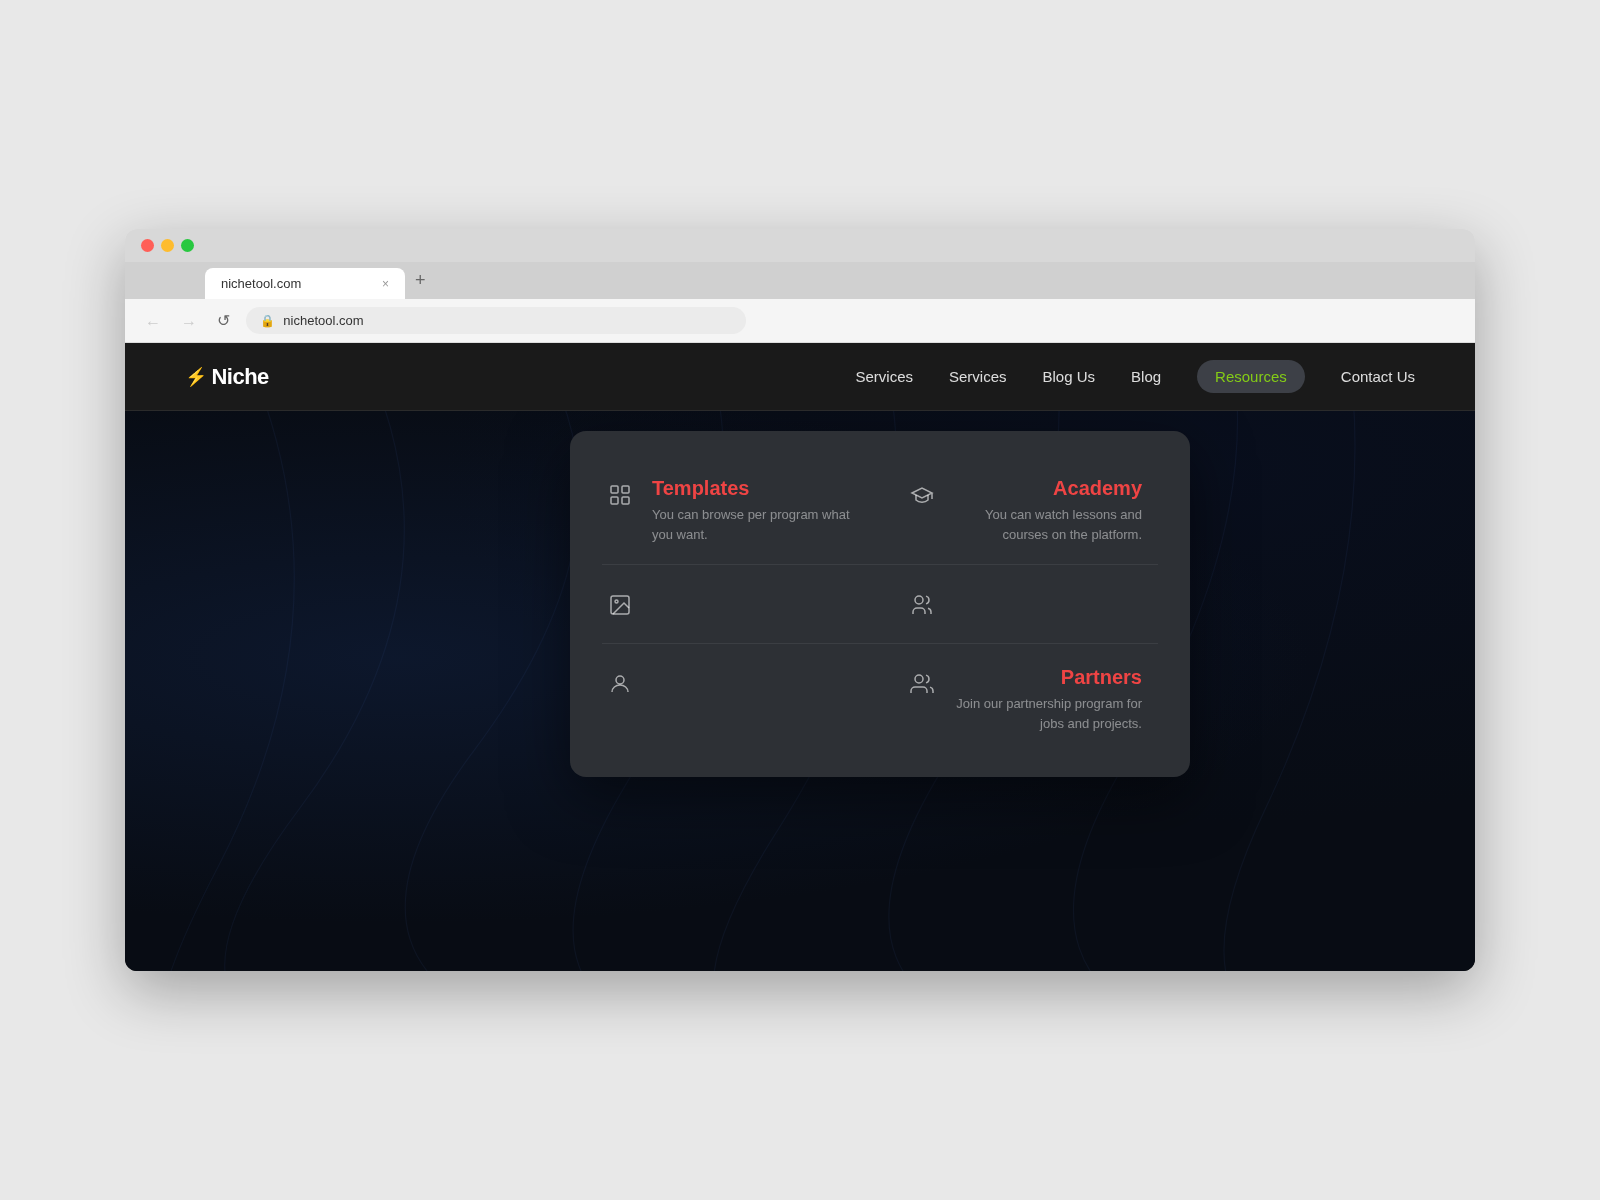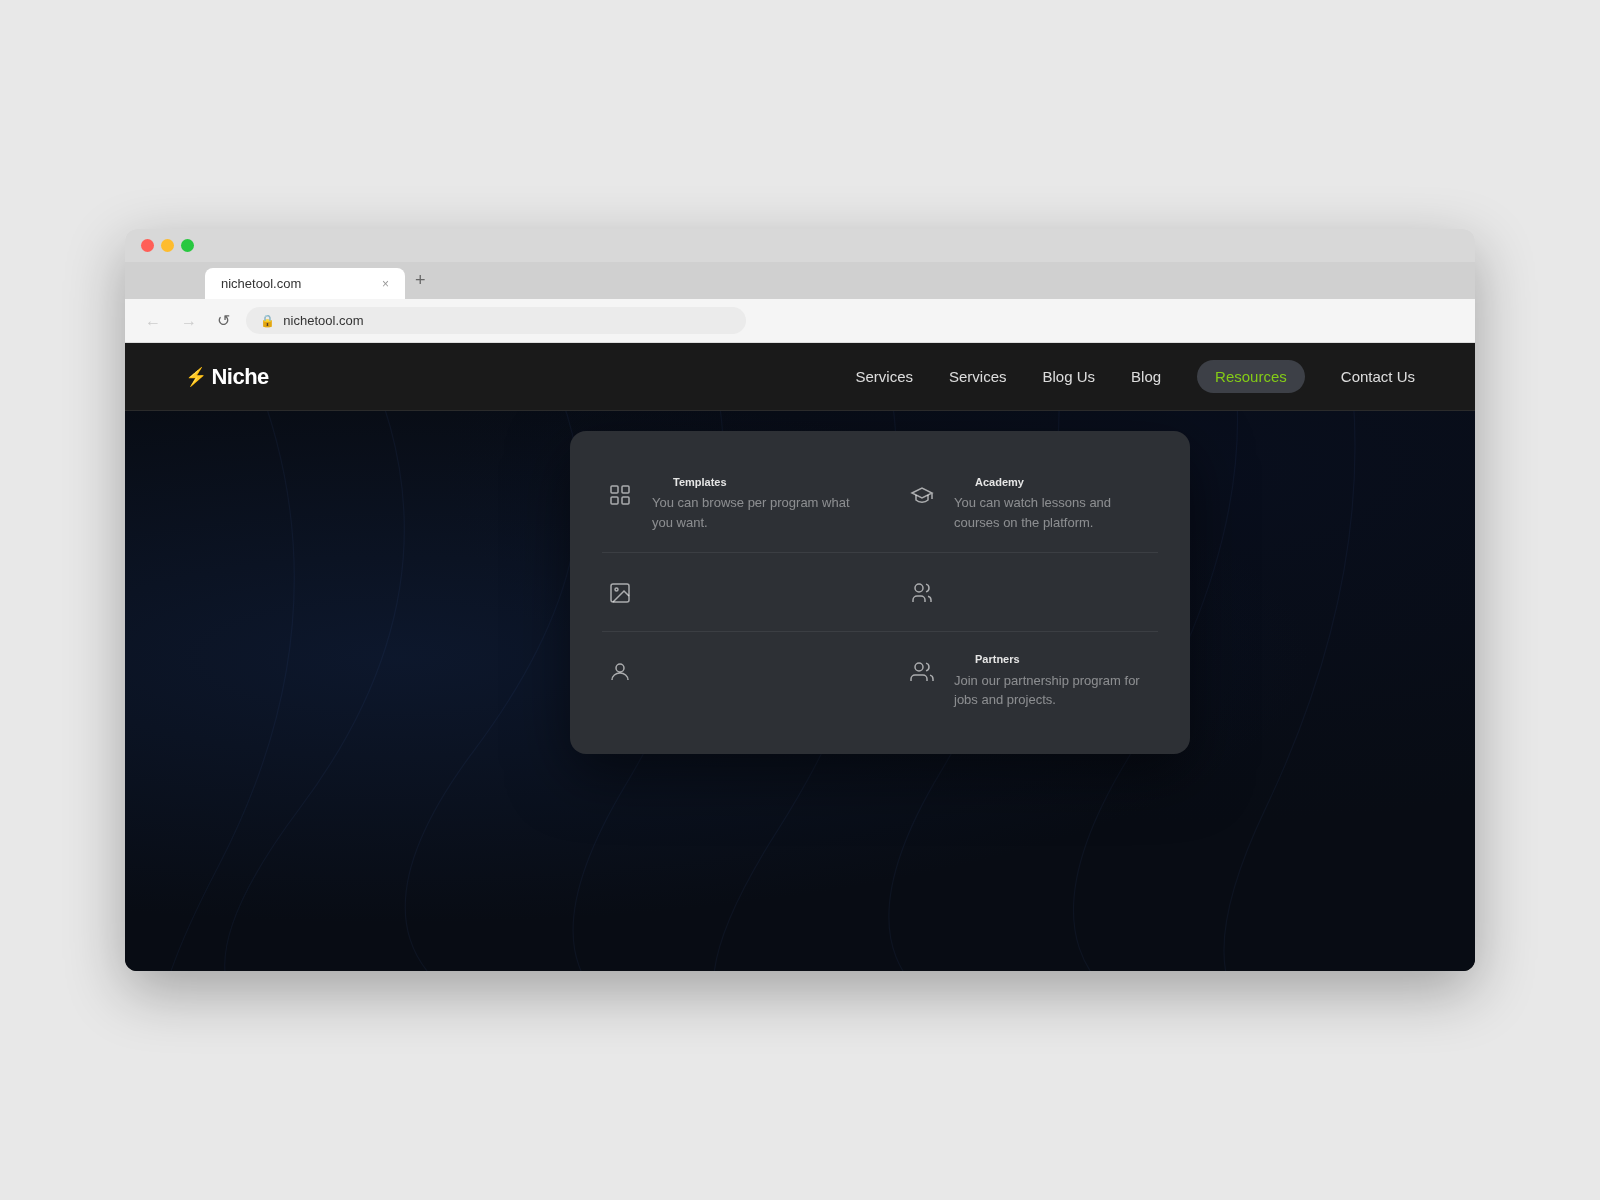--- a/index.html
+++ b/index.html
@@ -210,20 +210,21 @@
       display: flex;
       align-items: flex-start;
       gap: 14px;
       padding: 16px 16px 16px 0;
       cursor: pointer;
     }
 
     .dropdown-item-right {
       padding-left: 24px;
       border-left: none;
+      text-align: right;
     }
 
     .item-icon {
       width: 36px;
       height: 36px;
       flex-shrink: 0;
       display: flex;
       align-items: center;
       justify-content: center;
       margin-top: 2px;
@@ -235,26 +236,25 @@
       stroke: rgba(255,255,255,0.6);
       fill: none;
       stroke-width: 1.5;
     }
 
     .item-text {
       flex: 1;
     }
 
     .item-title {
-      color: #e5e5e5;
-      font-size: 11px;
+      color: #ef4444;
+      font-size: 20px;
       font-weight: 600;
       margin-bottom: 4px;
       line-height: 1.3;
-      margin-left: 21px;
     }
 
     .item-desc {
       color: rgba(255,255,255,0.45);
       font-size: 13px;
       line-height: 1.5;
     }
 
     .divider-row {
       grid-column: 1 / -1;

